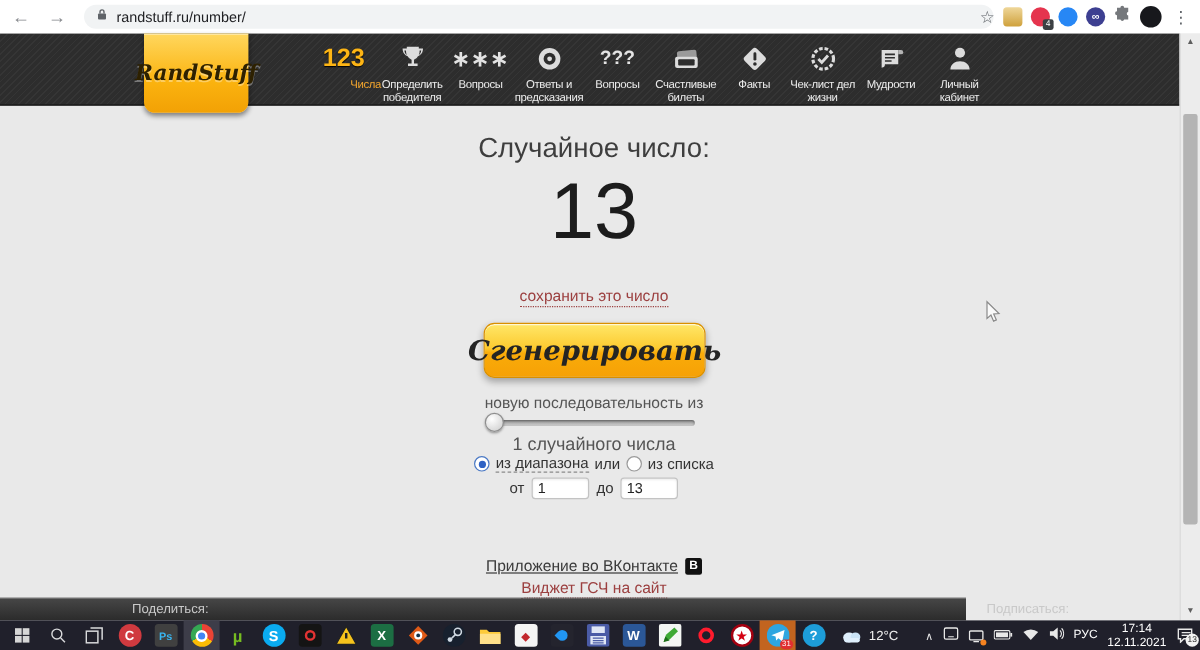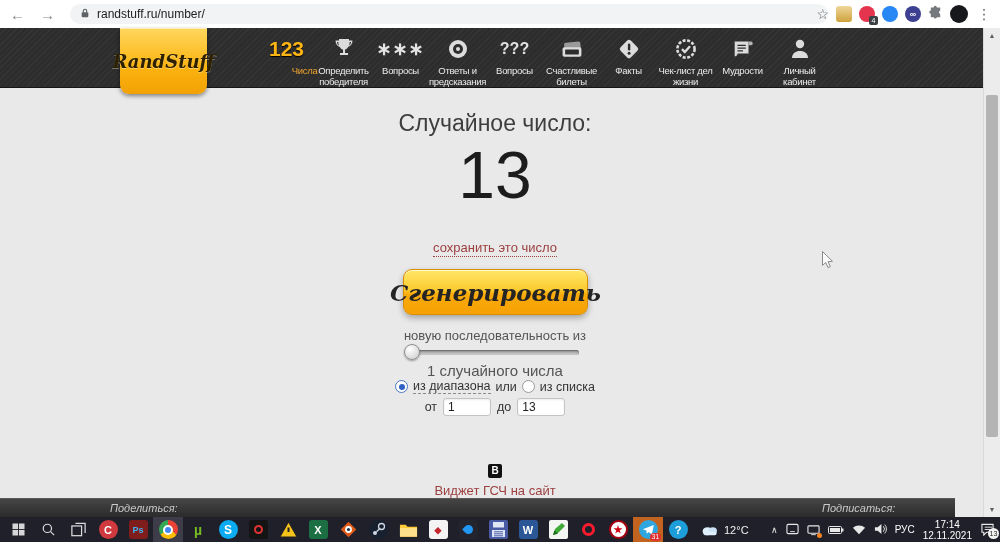--- a/index.html
+++ b/index.html
@@ -64,39 +64,39 @@
   .input-row { position:absolute; top:398px; left:295px; width:400px; display:flex; justify-content:center; align-items:center; gap:6px; font-size:12.5px; color:#333; }
   .num { width:48px; height:18px; border:1px solid #c3c3c3; border-radius:3px; font-size:12px; padding:0 4px; color:#222; background:#fff;
          box-shadow:inset 0 1px 2px rgba(0,0,0,.08); font-family:"Liberation Sans",sans-serif; }
   .vk-row { position:absolute; top:464px; left:295px; width:400px; display:flex; align-items:center; justify-content:center; gap:6px; }
   .vk-link { color:#3a3a3a; font-size:13px; text-decoration:underline; cursor:pointer; }
   .vk-box { width:14px; height:14px; background:#111; border-radius:2px; color:#fff; font-size:10px; font-weight:bold; line-height:14px; text-align:center; cursor:pointer; }
   .widget-row { position:absolute; top:481px; left:295px; width:400px; text-align:center; }
   .widget-link { color:#9c4040; font-size:13px; border-bottom:1px dotted #9c4040; padding-bottom:1px; cursor:pointer; }
 
   
-  .footer { position:absolute; top:498px; left:0; width:955px; height:19px; background:linear-gradient(180deg,#464646,#2b2b2b); border-top:1px solid #585858;font-style:italic; }
+  .footer { position:absolute; top:498px; left:0; width:805px; height:19px; background:linear-gradient(180deg,#464646,#2b2b2b); border-top:1px solid #585858; }
   .share { position:absolute; left:110px; top:3px; font-size:11px; color:#c9c9c9; }
   .subscribe { position:absolute; left:822px; top:3px; font-size:11px; color:#c9c9c9; }
 
   
   .scrollbar { position:absolute; right:0; top:28px; width:17px; height:489px; background:#ececec; border-left:1px solid #d9d9d9; }
   .sb-arrow { position:absolute; left:0; width:16px; height:15px; color:#5e5e5e; font-size:7px; text-align:center; line-height:15px; cursor:pointer; }
   .sb-up { top:0; } .sb-down { bottom:0; }
   .sb-thumb { position:absolute; top:67px; left:2px; width:12px; height:342px; background:#b4b4b4; border-radius:2px; cursor:grab; }
 
   
   .taskbar { position:absolute; top:517px; left:0; width:1000px; height:25px; background:#20202b; display:flex; align-items:center; }
   .tb-apps { display:flex; align-items:center; height:25px; margin-left:3px; }
   .cell { width:30px; height:25px; display:flex; align-items:center; justify-content:center; position:relative; cursor:pointer; flex:none; }
   .cell.active { background:#3d3d49; }
   .cell.tg { background:#c2641f; }
   .sq { width:19px; height:19px; border-radius:3px; display:flex; align-items:center; justify-content:center; font-weight:bold; }
   .circ { width:19px; height:19px; border-radius:50%; display:flex; align-items:center; justify-content:center; font-weight:bold; }
-  .ps { background:#7f1d1d; color:#39b6f2; font-size:9px; }
+  .ps { background:#404040; color:#39b6f2; font-size:9px; }
   .chrome-ic { width:19px; height:19px; border-radius:50%; background:conic-gradient(from 0deg,#ea4335 0 120deg,#fbbc05 120deg 240deg,#34a853 240deg 360deg); position:relative; }
   .chrome-ic .cc { position:absolute; inset:4.5px; background:#4285f4; border:2px solid #fff; border-radius:50%; }
   .ut { color:#76bc21; font-size:14px; font-weight:bold; }
   .skype { background:#0aabf0; color:#fff; font-size:12px; }
   .rec { background:#141414; } .rec .ring { width:9px; height:9px; border:2.5px solid #e23333; border-radius:50%; }
   .excel { background:#1c6e43; color:#fff; font-size:11px; }
   .word { background:#2b5797; color:#fff; font-size:11px; }
   .ccl { background:#d03a3f; color:#fff; font-size:11px; }
   .opera { width:13px; height:13px; border:3px solid #ff1b2d; border-radius:50%; }
   .poker { background:#fff; border:2px solid #a50010; color:#d40012; font-size:10px; }
@@ -268,20 +268,21 @@
   </div>
 
   <div class="input-row">
     <span>от</span>
     <input class="num" value="1" style="">
     <span>до</span>
     <input class="num" value="13" style="">
   </div>
 
   <div class="vk-row">
+    <span class="vk-link">Приложение во ВКонтакте</span>
     <span class="vk-box">B</span>
   </div>
   <div class="widget-row"><span class="widget-link">Виджет ГСЧ на сайт</span></div>
 
   <div class="footer">
     <span class="share">Поделиться:</span>
     <span class="subscribe">Подписаться:</span>
   </div>
 
   <div class="scrollbar">

